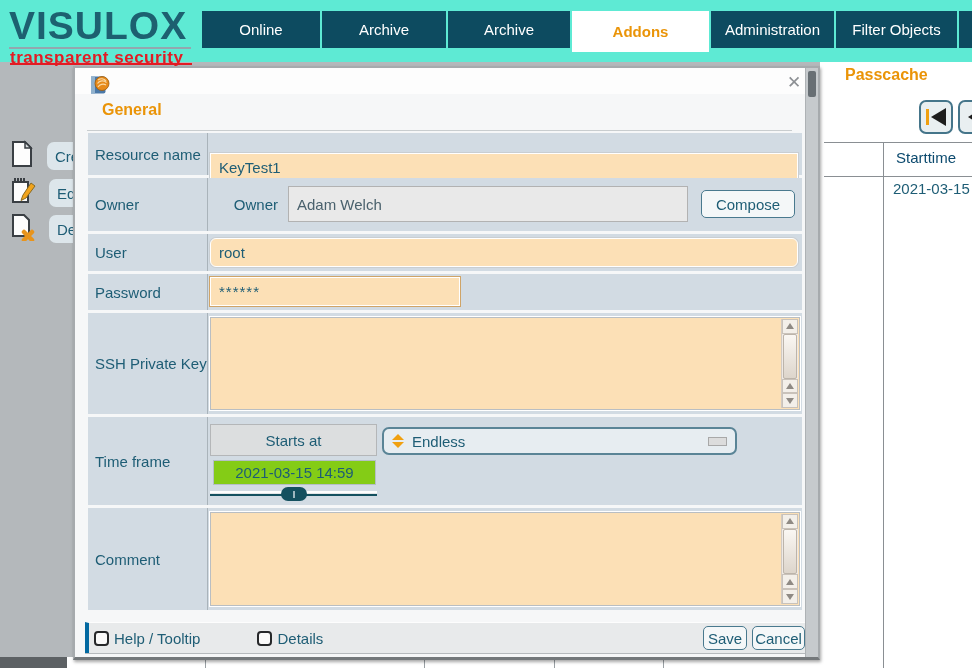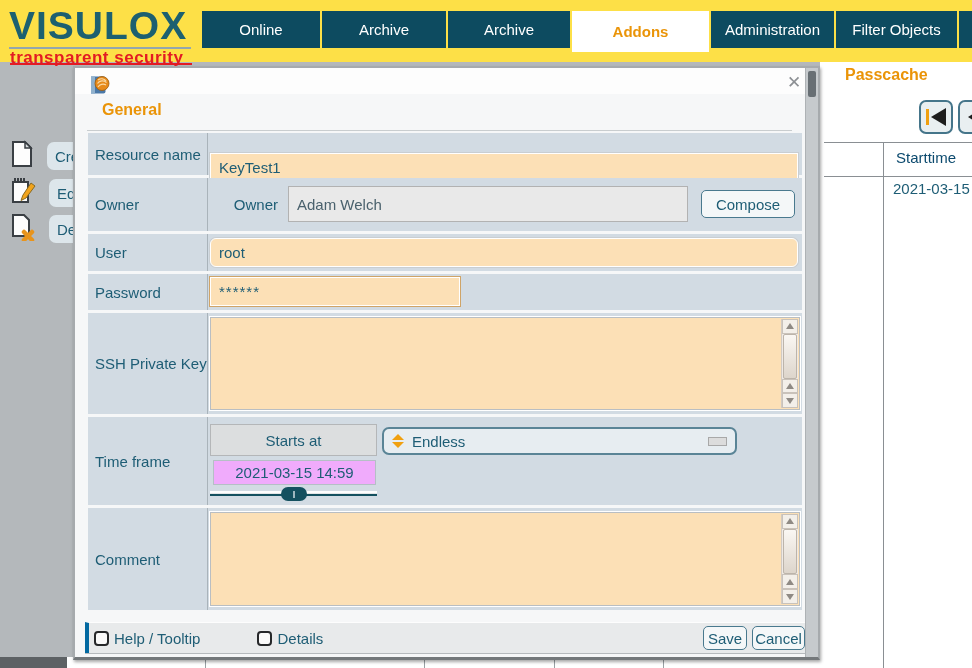--- a/index.html
+++ b/index.html
@@ -8,21 +8,21 @@
   .screen { position:absolute; inset:0; width:972px; height:668px; overflow:hidden; }
 
   
   .page-bg   { position:absolute; left:0; top:62px; width:972px; height:606px; background:#b4b8bb; }
   .content-pane { position:absolute; left:820px; top:62px; width:152px; height:606px; background:#ffffff; }
   .bottom-strip { position:absolute; left:67px; top:657px; width:905px; height:11px; background:#ffffff; }
   .bottom-dark-cell { position:absolute; left:0; top:657px; width:67px; height:11px; background:#5d6164; }
   .bstrip-line { position:absolute; top:657px; width:1px; height:11px; background:#9aa0a4; }
 
   
-  .header { position:absolute; left:0; top:0; width:972px; height:62px; background:#fde047; z-index:2; }
+  .header { position:absolute; left:0; top:0; width:972px; height:62px; background:#5eead4; z-index:2; }
   .logo { position:absolute; left:9px; top:4px; font-size:39px; font-weight:800; letter-spacing:1px; color:#1d6070; }
   .logo-line { position:absolute; left:9px; top:47px; width:182px; height:2px; background:#93a7ae; }
   .tagline { position:absolute; left:10px; top:48px; font-size:17px; font-weight:700; letter-spacing:.5px; color:#e31b23; }
   .tagline-line { position:absolute; left:10px; top:63px; width:182px; height:2px; background:#e31b23; }
 
   .tab { position:absolute; top:11px; height:37px; background:#0d4b60; color:#fff; font-size:15px;
          display:flex; align-items:center; justify-content:center; cursor:pointer; }
   .tab.active { background:#ffffff; color:#ea9408; font-weight:700; height:41px; }
   .t0 { left:202px; width:118px; } .t1 { left:322px; width:124px; } .t2 { left:448px; width:122px; }
   .t3 { left:572px; width:137px; } .t4 { left:711px; width:123px; } .t5 { left:836px; width:121px; }
@@ -98,21 +98,21 @@
 
   .starts-btn { position:absolute; left:122px; top:7px; width:167px; height:32px; background:#dcdedf;
                 border:1px solid #b4b6b8; color:#1e5d75; font-size:15px; display:flex; align-items:center; justify-content:center; cursor:pointer; }
   .endless-dd { position:absolute; left:294px; top:10px; width:355px; height:28px; background:#e7edf1;
                 border:2px solid #5a8496; border-radius:7px; display:flex; align-items:center; padding:0 8px; cursor:pointer; }
   .dd-diamond { display:flex; flex-direction:column; gap:2px; margin-right:8px; }
   .dd-diamond .u { width:0; height:0; border-left:6px solid transparent; border-right:6px solid transparent; border-bottom:6px solid #f0a010; }
   .dd-diamond .d { width:0; height:0; border-left:6px solid transparent; border-right:6px solid transparent; border-top:6px solid #f0a010; }
   .dd-text { color:#1e5d75; font-size:15px; }
   .dd-grip { margin-left:auto; width:19px; height:9px; background:#dcdcdc; border:1px solid #a8a8a8; }
-  .datebox { position:absolute; left:125px; top:43px; width:163px; height:25px; background:#f0abfc; border:1px solid #b5bfc6;
+  .datebox { position:absolute; left:125px; top:43px; width:163px; height:25px; background:#84cc16; border:1px solid #b5bfc6;
              color:#1e5d75; font-size:15px; display:flex; align-items:center; justify-content:center; cursor:pointer; }
   .slider { position:absolute; left:122px; top:74px; width:167px; height:5px; background:#e4e6e7;
             border-top:2px solid #fdfdfd; border-bottom:2px solid #14505f; }
   .slider-thumb { position:absolute; left:50%; top:-6px; transform:translateX(-50%); width:26px; height:14px;
                   background:#14505f; border-radius:8px; cursor:grab; display:flex; align-items:center; justify-content:center; }
   .slider-thumb i { display:block; width:2px; height:7px; background:#9fb7bf; }
 
   .dlg-footer { position:absolute; left:10px; top:554px; width:722px; height:31px; background:#e8eaeb;
                 border-top:1px solid #fdfdfd; border-left:4px solid #0369a1; box-shadow:0 1px 0 #b6babd;
                 display:flex; align-items:center; }

